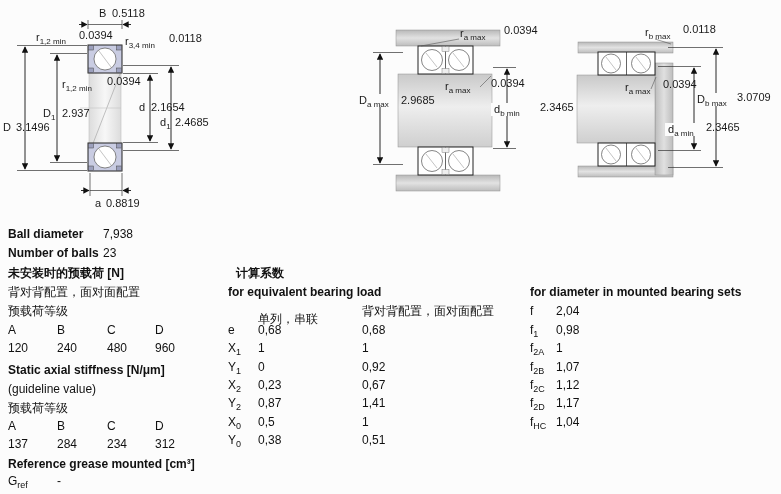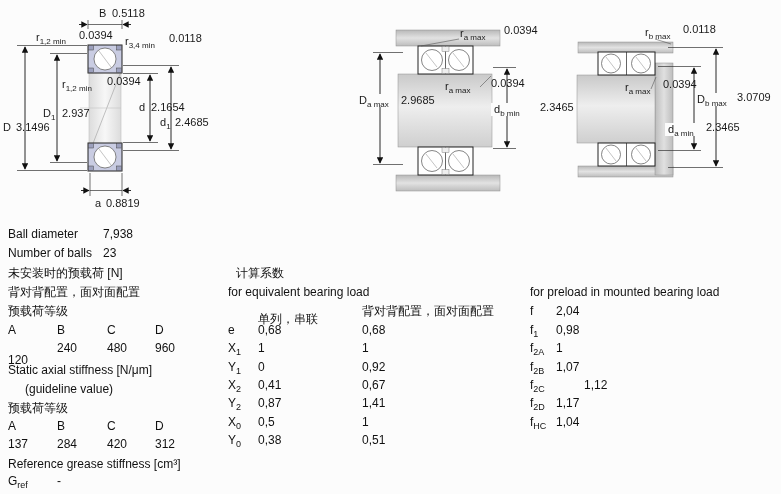--- a/index.html
+++ b/index.html
@@ -1,19 +1,19 @@
 <!DOCTYPE html>
 <html><head>
 <meta charset="utf-8">
 <style>
   html,body{margin:0;padding:0;}
   .page{position:relative;width:781px;height:494px;background:#fcfcfc;overflow:hidden;
         font-family:"Liberation Sans",sans-serif;color:#111;}
   .t{position:absolute;font-size:12px;line-height:14px;white-space:nowrap;}
-  .b{font-weight:normal;}
+  .b{font-weight:bold;}
   sub.sb{font-size:9px;line-height:0;}
   svg text{font-family:"Liberation Sans",sans-serif;font-size:11px;fill:#1a1a1a;}
   svg .svgsub{font-size:8px;}
   .dim{stroke:#111;stroke-width:0.9;fill:none;}
   .ext{stroke:#333;stroke-width:0.7;fill:none;}
   .leader{stroke:#555;stroke-width:0.6;fill:none;}
   .ball{fill:#fff;stroke:#666;stroke-width:0.8;}
   .slash{stroke:#aaa;stroke-width:0.7;}
   .bg{fill:#fcfcfc;}
 </style>
@@ -242,38 +242,38 @@
   <div class="t b" style="top:246px;left:8px">Number of balls</div>
   <div class="t" style="top:246px;left:103px">23</div>
 
   <div class="t b" style="top:266px;left:8px">未安装时的预载荷 [N]</div>
   <div class="t" style="top:285px;left:8px">背对背配置，面对面配置</div>
   <div class="t" style="top:304px;left:8px">预载荷等级</div>
   <div class="t" style="top:323px;left:8px">A</div>
   <div class="t" style="top:323px;left:57px">B</div>
   <div class="t" style="top:323px;left:107px">C</div>
   <div class="t" style="top:323px;left:155px">D</div>
-  <div class="t" style="top:353px;left:8px">120</div>
+  <div class="t" style="top:341px;left:8px">120</div>
   <div class="t" style="top:341px;left:57px">240</div>
   <div class="t" style="top:341px;left:107px">480</div>
   <div class="t" style="top:341px;left:155px">960</div>
 
   <div class="t b" style="top:363px;left:8px">Static axial stiffness [N/μm]</div>
-  <div class="t" style="top:382px;left:25px">(guideline value)</div>
+  <div class="t" style="top:382px;left:8px">(guideline value)</div>
   <div class="t" style="top:401px;left:8px">预载荷等级</div>
   <div class="t" style="top:419px;left:8px">A</div>
   <div class="t" style="top:419px;left:57px">B</div>
   <div class="t" style="top:419px;left:107px">C</div>
   <div class="t" style="top:419px;left:155px">D</div>
   <div class="t" style="top:437px;left:8px">137</div>
   <div class="t" style="top:437px;left:57px">284</div>
-  <div class="t" style="top:437px;left:107px">420</div>
+  <div class="t" style="top:437px;left:107px">234</div>
   <div class="t" style="top:437px;left:155px">312</div>
 
-  <div class="t b" style="top:457px;left:8px">Reference grease stiffness [cm³]</div>
+  <div class="t b" style="top:457px;left:8px">Reference grease mounted [cm³]</div>
   <div class="t" style="top:474px;left:8px"><span>G</span><sub class="sb">ref</sub></div>
   <div class="t" style="top:474px;left:57px">-</div>
 
   <div class="t b" style="top:266px;left:236px">计算系数</div>
   <div class="t b" style="top:285px;left:228px">for equivalent bearing load</div>
   <div class="t" style="top:312px;left:258px">单列，串联</div>
   <div class="t" style="top:304px;left:362px">背对背配置，面对面配置</div>
 
   <div class="t" style="top:323px;left:228px"><span>e</span><sub class="sb"></sub></div>
   <div class="t" style="top:323px;left:258px">0,68</div>
@@ -281,51 +281,51 @@
 
   <div class="t" style="top:341px;left:228px"><span>X</span><sub class="sb">1</sub></div>
   <div class="t" style="top:341px;left:258px">1</div>
   <div class="t" style="top:341px;left:362px">1</div>
 
   <div class="t" style="top:360px;left:228px"><span>Y</span><sub class="sb">1</sub></div>
   <div class="t" style="top:360px;left:258px">0</div>
   <div class="t" style="top:360px;left:362px">0,92</div>
 
   <div class="t" style="top:378px;left:228px"><span>X</span><sub class="sb">2</sub></div>
-  <div class="t" style="top:378px;left:258px">0,41</div>
+  <div class="t" style="top:378px;left:258px">0,23</div>
   <div class="t" style="top:378px;left:362px">0,67</div>
 
   <div class="t" style="top:396px;left:228px"><span>Y</span><sub class="sb">2</sub></div>
   <div class="t" style="top:396px;left:258px">0,87</div>
   <div class="t" style="top:396px;left:362px">1,41</div>
 
   <div class="t" style="top:415px;left:228px"><span>X</span><sub class="sb">0</sub></div>
   <div class="t" style="top:415px;left:258px">0,5</div>
   <div class="t" style="top:415px;left:362px">1</div>
 
   <div class="t" style="top:433px;left:228px"><span>Y</span><sub class="sb">0</sub></div>
   <div class="t" style="top:433px;left:258px">0,38</div>
   <div class="t" style="top:433px;left:362px">0,51</div>
 
-  <div class="t b" style="top:285px;left:530px">for preload in mounted bearing load</div>
+  <div class="t b" style="top:285px;left:530px">for diameter in mounted bearing sets</div>
 
   <div class="t" style="top:304px;left:530px"><span>f</span><sub class="sb"></sub></div>
   <div class="t" style="top:304px;left:556px">2,04</div>
 
   <div class="t" style="top:323px;left:530px"><span>f</span><sub class="sb">1</sub></div>
   <div class="t" style="top:323px;left:556px">0,98</div>
 
   <div class="t" style="top:341px;left:530px"><span>f</span><sub class="sb">2A</sub></div>
   <div class="t" style="top:341px;left:556px">1</div>
 
   <div class="t" style="top:360px;left:530px"><span>f</span><sub class="sb">2B</sub></div>
   <div class="t" style="top:360px;left:556px">1,07</div>
 
   <div class="t" style="top:378px;left:530px"><span>f</span><sub class="sb">2C</sub></div>
-  <div class="t" style="top:378px;left:584px">1,12</div>
+  <div class="t" style="top:378px;left:556px">1,12</div>
 
   <div class="t" style="top:396px;left:530px"><span>f</span><sub class="sb">2D</sub></div>
   <div class="t" style="top:396px;left:556px">1,17</div>
 
   <div class="t" style="top:415px;left:530px"><span>f</span><sub class="sb">HC</sub></div>
   <div class="t" style="top:415px;left:556px">1,04</div>
 
 </div>
 </div>
 

